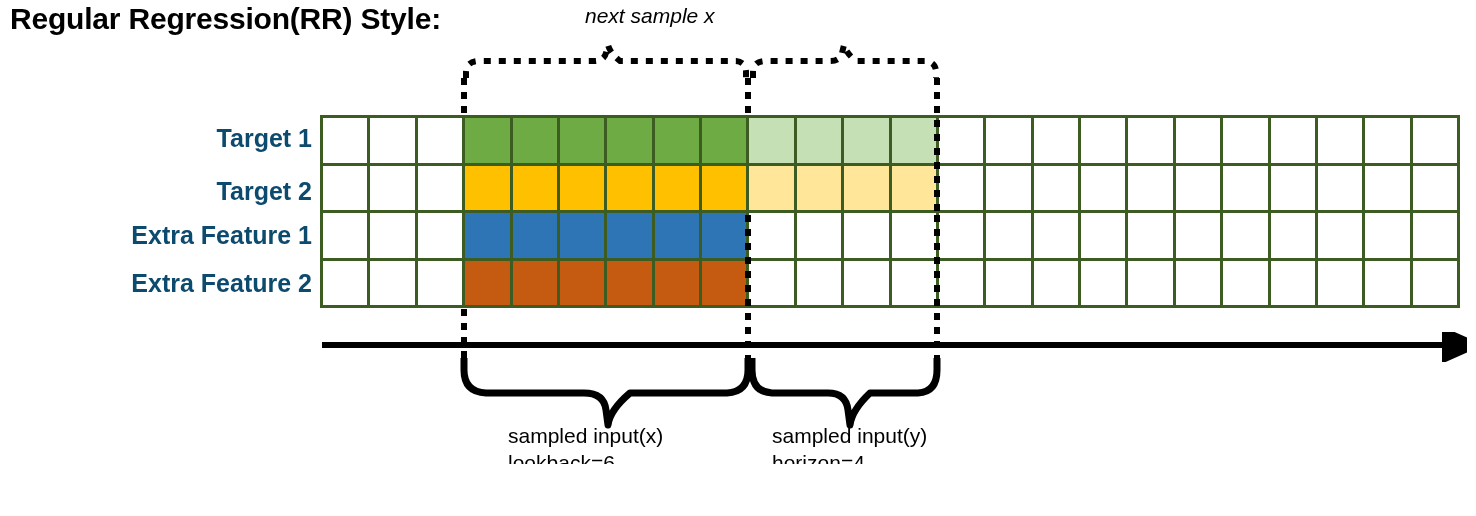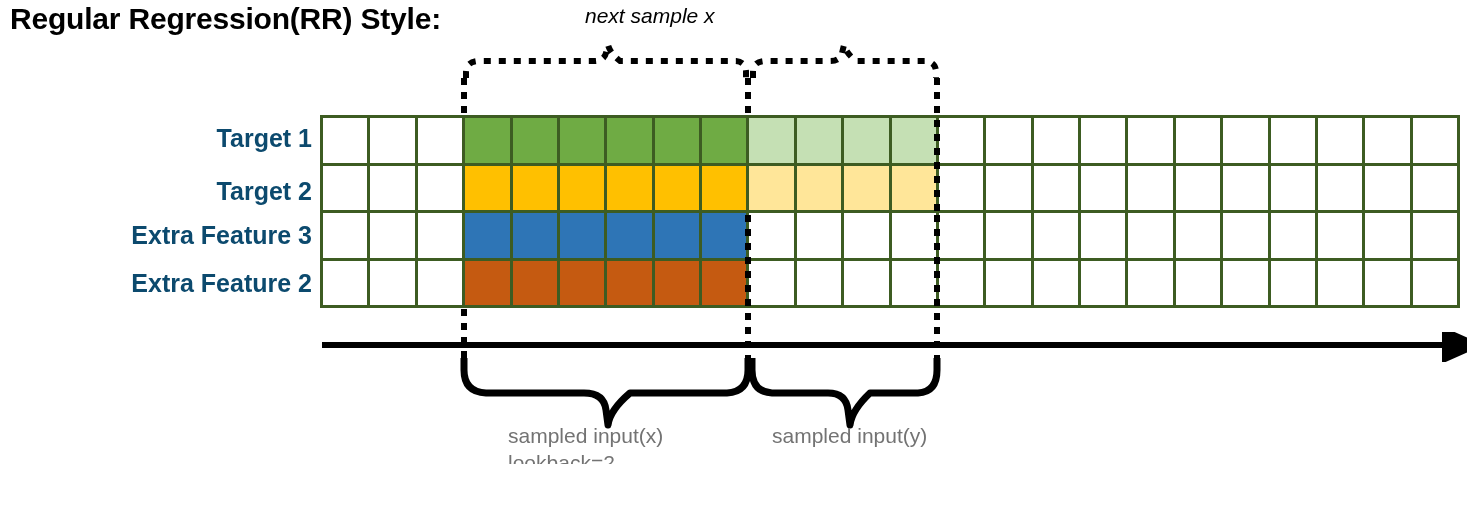--- a/index.html
+++ b/index.html
@@ -122,38 +122,38 @@
     white-space: nowrap;
     font-weight: 500;
   }
   #caption-x { left: 585px; top: 4px; }
   #caption-y { left: 818px; top: 4px; }
 
   
   .bottom-block {
     position: absolute;
     font-size: 21px;
-    color: #737373;
+    color: #000000;
     line-height: 1.27;
     white-space: nowrap;
   }
   #block-input  { left: 508px; top: 423px; }
   #block-output { left: 772px; top: 423px; }
 </style>
 </head>
 <body>
 
 <div id="canvas">
 
   <div id="title">Regular Regression(RR) Style:</div>
 
   <div id="row-labels">
     <div class="row-label" style="top:11px;">Target 1</div>
     <div class="row-label" style="top:48px;margin-top:16px;">Target 2</div>
-    <div class="row-label" style="top:108px;">Extra Feature 3</div>
+    <div class="row-label" style="top:108px;">Extra Feature 1</div>
     <div class="row-label" style="top:156px;">Extra Feature 2</div>
   </div>
 
   <div id="grid">
       <div class="grid-row">
         <div class="cell c-white"></div>
         <div class="cell c-white"></div>
         <div class="cell c-white"></div>
         <div class="cell c-green"></div>
         <div class="cell c-green"></div>
@@ -287,19 +287,20 @@
              Q610,410 630,393 L727,393 Q748,392 748,370 L748,358" fill="none" stroke="#000000" stroke-width="7" stroke-linecap="butt" stroke-linejoin="round"></path>
 
     <path d="M752,358 L752,370 Q752,392 772,393 L828,393 Q846,393 848,410 L850,425
              Q852,410 870,393 L918,393 Q937,392 937,370 L937,358" fill="none" stroke="#000000" stroke-width="7" stroke-linecap="butt" stroke-linejoin="round"></path>
   </svg>
 
   <div class="top-caption" id="caption-x">next sample x</div>
 
   <div class="bottom-block" id="block-input">
     <div>sampled input(x)</div>
-    <div>lookback=2</div>
+    <div>lookback=6</div>
   </div>
   <div class="bottom-block" id="block-output">
     <div>sampled input(y)</div>
+    <div>horizon=4</div>
   </div>
 
 </div>
 
 </body></html>

